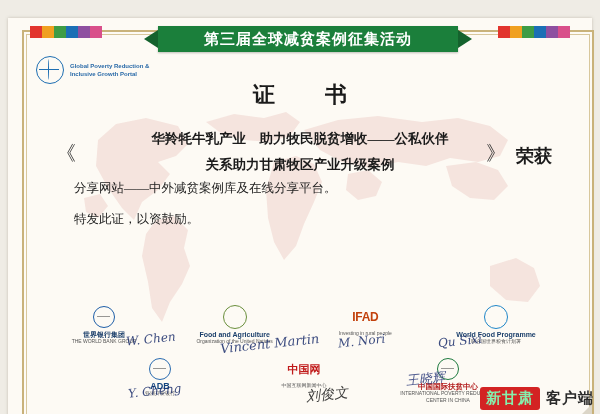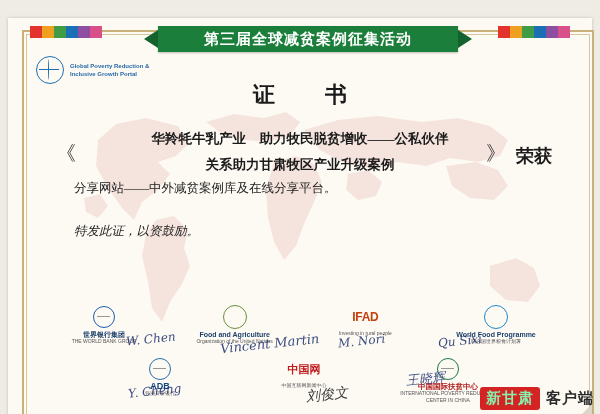--- a/index.html
+++ b/index.html
@@ -219,21 +219,21 @@
     left: 66px;
     top: 158px;
     width: 452px;
     font-size: 12.5px;
     line-height: 25px;
     color: #1b1b1b;
     font-family: "Liberation Serif", serif;
     text-align: justify;
   }
   .para .p2 { display: block; }
-  .para .p3 { display: block; margin-top: 18px; font-style: italic; }
+  .para .p3 { display: block; margin-top: 6px; }
   
   .orgs-row1 {
     position: absolute;
     left: 40px;
     top: 286px;
     width: 504px;
     display: flex;
     justify-content: space-between;
     align-items: flex-start;
   }

